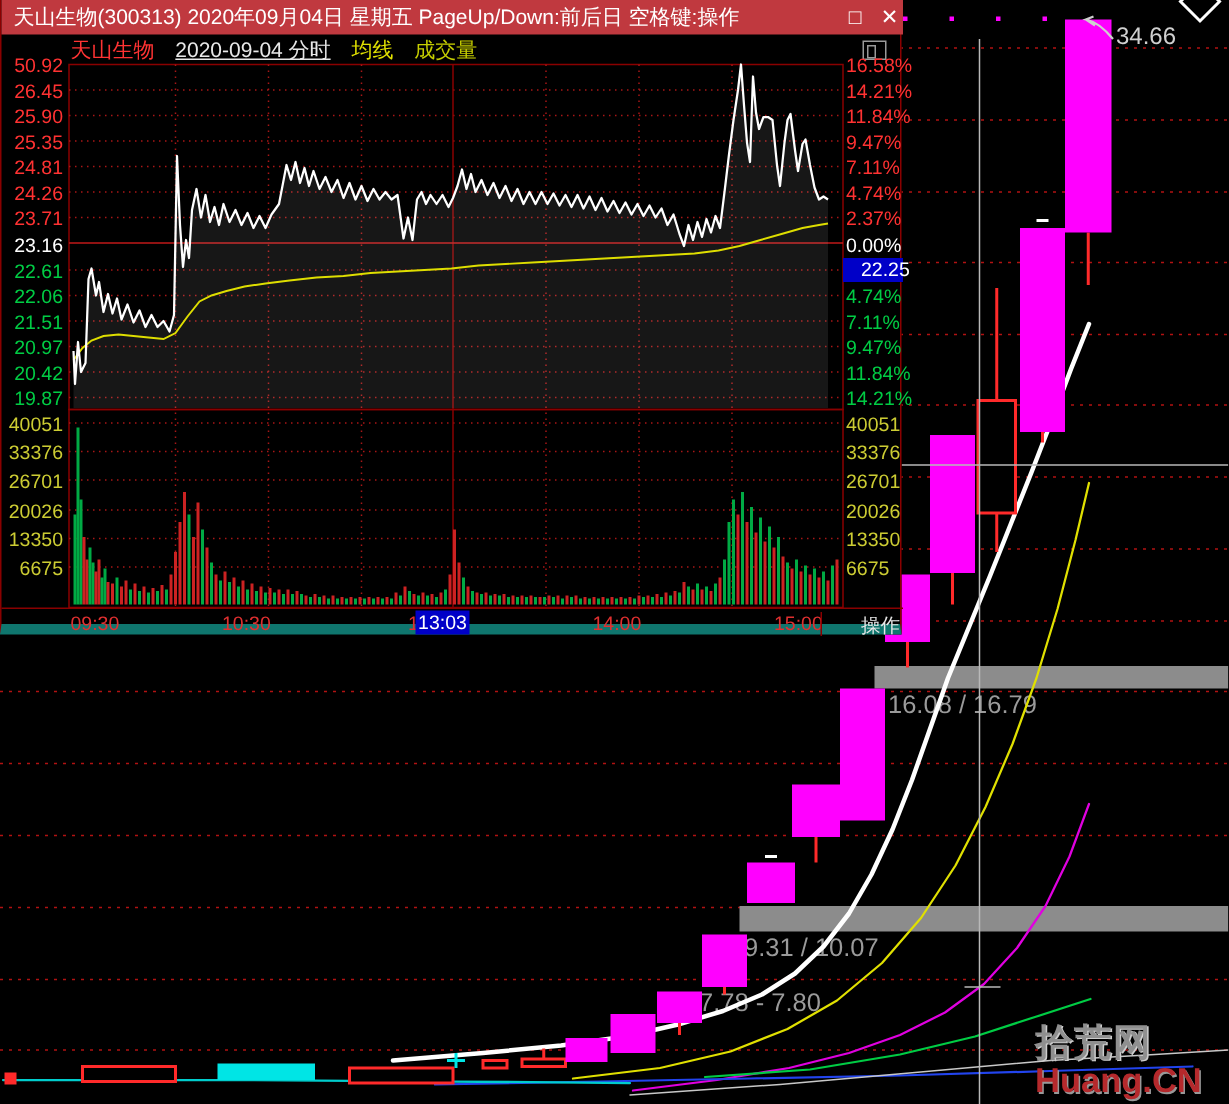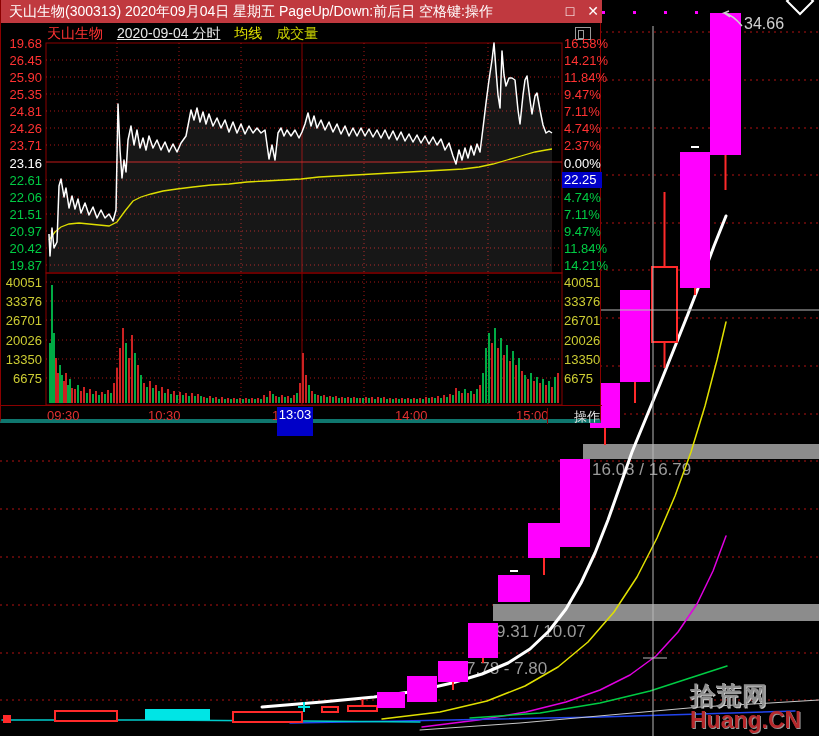--- a/index.html
+++ b/index.html
@@ -2,40 +2,40 @@
 <html><head>
 <meta charset="utf-8">
 <style>
   html,body{margin:0;padding:0;background:#000;}
   #root{position:relative;width:819px;height:736px;background:#000;overflow:hidden;
         font-family:"Liberation Sans",sans-serif;}
   #root *{box-sizing:border-box;}
   svg{position:absolute;left:0;top:0;}
   
   #overlay-window{position:absolute;left:0;top:0;width:601px;height:423px;background:#000;
-     border-left:1px solid #8a0000;border-right:1px solid #8a0000;border-bottom:4px solid #0f766e;}
+     border-left:1px solid #8a0000;border-right:1px solid #8a0000;border-bottom:7px solid #0f766e;}
   #ow-titlebar{position:absolute;left:0;top:0;width:601px;height:23px;background:#c0393f;
      color:#fff;font-size:14px;line-height:23px;padding-left:8px;white-space:nowrap;}
   .tb-btn{position:absolute;top:0;width:22px;height:23px;color:#fff;text-align:center;
      font-size:14px;line-height:22px;cursor:default;}
   #ow-header{position:absolute;left:0;top:24px;width:601px;height:19px;font-size:14px;
      line-height:19px;white-space:nowrap;padding-left:46px;}
   #ow-header span{margin-right:10px;}
   .hdr-stock{color:#ff3333;}
   .hdr-date{color:#e8e8e8;text-decoration:underline;}
   .hdr-ma{color:#e2e200;}
   .hdr-vol{color:#c6ce00;}
   #ow-winicon{position:absolute;left:574px;top:27px;width:16px;height:13px;border:1px solid #9a9a9a;}
   #ow-winicon:before{content:"";position:absolute;left:2px;top:2px;width:4px;height:7px;border:1px solid #9a9a9a;}
   .ax-label{position:absolute;font-size:13px;line-height:13px;white-space:nowrap;}
   .cursor-price{position:absolute;left:561px;width:40px;height:16px;background:#0000c8;color:#fff;
-     font-size:13px;line-height:16px;padding-left:2px;}
+     font-size:13px;line-height:16px;padding-left:12px;}
   #time-row{position:absolute;left:0;top:405px;width:601px;height:18px;border-top:1px solid #8a0000;}
   .time-label{position:absolute;top:2px;font-size:13px;color:#e03030;white-space:nowrap;}
-  #time-cursor{position:absolute;top:1px;height:29px;background:#0000c8;color:#fff;font-size:13px;
+  #time-cursor{position:absolute;top:1px;height:16px;background:#0000c8;color:#fff;font-size:13px;
      line-height:16px;text-align:center;}
   #action-cell{position:absolute;right:2px;top:2px;color:#e8e8e8;font-size:13px;
      border-left:1px solid #8a0000;padding-left:26px;height:16px;}
   
   #logo{position:absolute;left:688px;top:682px;width:131px;height:54px;display:flex;z-index:30;}
   #logo-num{font-size:52px;font-weight:bold;color:#b5292c;line-height:50px;letter-spacing:-4px;
      text-shadow:1px 1px 0 #999,-1px -1px 0 #999;position:relative;}
   #logo-gear{position:absolute;left:27px;top:16px;font-size:20px;color:#fff;text-shadow:none;letter-spacing:0;}
   #logo-col{display:flex;flex-direction:column;margin-left:2px;}
   #logo-site{font-size:25px;font-weight:bold;color:#8f8f8f;line-height:26px;letter-spacing:1px;
@@ -397,21 +397,21 @@
           <rect x="547" y="381" width="2" height="22" fill="#00aa44"></rect>
           <rect x="550" y="387" width="2" height="16" fill="#cc2222"></rect>
           <rect x="553" y="377" width="2" height="26" fill="#00aa44"></rect>
           <rect x="556" y="373" width="2" height="30" fill="#cc2222"></rect>
         </g>
         <polyline points="48,240 54,232 60,227 68,224 78,223 88,224 98,225 108,226 116,222 124,211 132,201 140,197 150,194 162,191 176,189 192,187 210,185 228,184 246,182 264,181 282,180 300,179 318,177 336,176 354,175 372,174 390,173 408,172 426,171 444,170 462,169 478,167 492,164 506,160 520,156 534,152 545,150 551,149" fill="none" stroke="#dede00" stroke-width="1.3"></polyline>
         <polyline points="48,234 49,256 51,228 53,248 56,242 58,186 60,179 63,197 65,188 68,208 71,196 74,209 77,199 80,213 84,203 88,215 92,207 96,218 100,210 104,218 108,214 112,221 115,210 117,104 119,150 121,178 123,160 125,172 127,140 130,126 133,145 136,130 139,148 142,138 145,150 148,136 152,148 156,140 160,150 164,142 168,152 172,144 176,152 180,143 185,136 190,110 193,120 196,108 199,122 202,112 205,124 208,114 212,126 216,118 220,128 224,120 228,132 232,122 236,133 240,124 244,134 248,126 252,133 256,128 260,133 264,130 268,159 271,145 274,160 277,133 280,128 283,136 286,130 290,136 294,130 298,138 301,132 304,124 307,113 310,126 313,116 316,128 320,120 324,130 328,122 332,132 336,124 340,134 344,126 348,136 352,128 356,136 360,128 364,136 368,129 372,137 376,130 380,138 384,130 388,139 392,131 396,140 400,132 404,141 408,134 412,142 416,135 420,143 424,136 428,144 432,137 436,145 440,139 444,150 448,143 452,156 455,164 458,150 461,160 464,148 467,158 470,146 473,155 476,144 479,152 482,128 485,103 488,80 491,60 493,43 495,70 497,95 499,108 501,51 503,75 505,86 508,78 511,78 514,80 517,110 519,124 522,95 524,80 526,76 529,100 531,114 534,96 536,93 539,110 542,125 545,133 548,131 551,133" fill="none" stroke="#ffffff" stroke-width="1.5" stroke-linejoin="round"></polyline>
       </svg>
 
     <div id="ow-labels">
-        <div class="ax-label" style="top: 37px; color: rgb(255, 50, 50); right: 558px;">19.68</div>
+        <div class="ax-label" style="top: 37px; color: rgb(255, 50, 50); right: 558px;">50.92</div>
         <div class="ax-label" style="top: 54px; color: rgb(255, 50, 50); right: 558px;">26.45</div>
         <div class="ax-label" style="top: 71px; color: rgb(255, 50, 50); right: 558px;">25.90</div>
         <div class="ax-label" style="top: 88px; color: rgb(255, 50, 50); right: 558px;">25.35</div>
         <div class="ax-label" style="top: 105px; color: rgb(255, 50, 50); right: 558px;">24.81</div>
         <div class="ax-label" style="top: 122px; color: rgb(255, 50, 50); right: 558px;">24.26</div>
         <div class="ax-label" style="top: 139px; color: rgb(255, 50, 50); right: 558px;">23.71</div>
         <div class="ax-label" style="top: 157px; color: rgb(255, 255, 255); right: 558px;">23.16</div>
         <div class="ax-label" style="top: 174px; color: rgb(0, 204, 68); right: 558px;">22.61</div>
         <div class="ax-label" style="top: 191px; color: rgb(0, 204, 68); right: 558px;">22.06</div>
         <div class="ax-label" style="top: 208px; color: rgb(0, 204, 68); right: 558px;">21.51</div>

